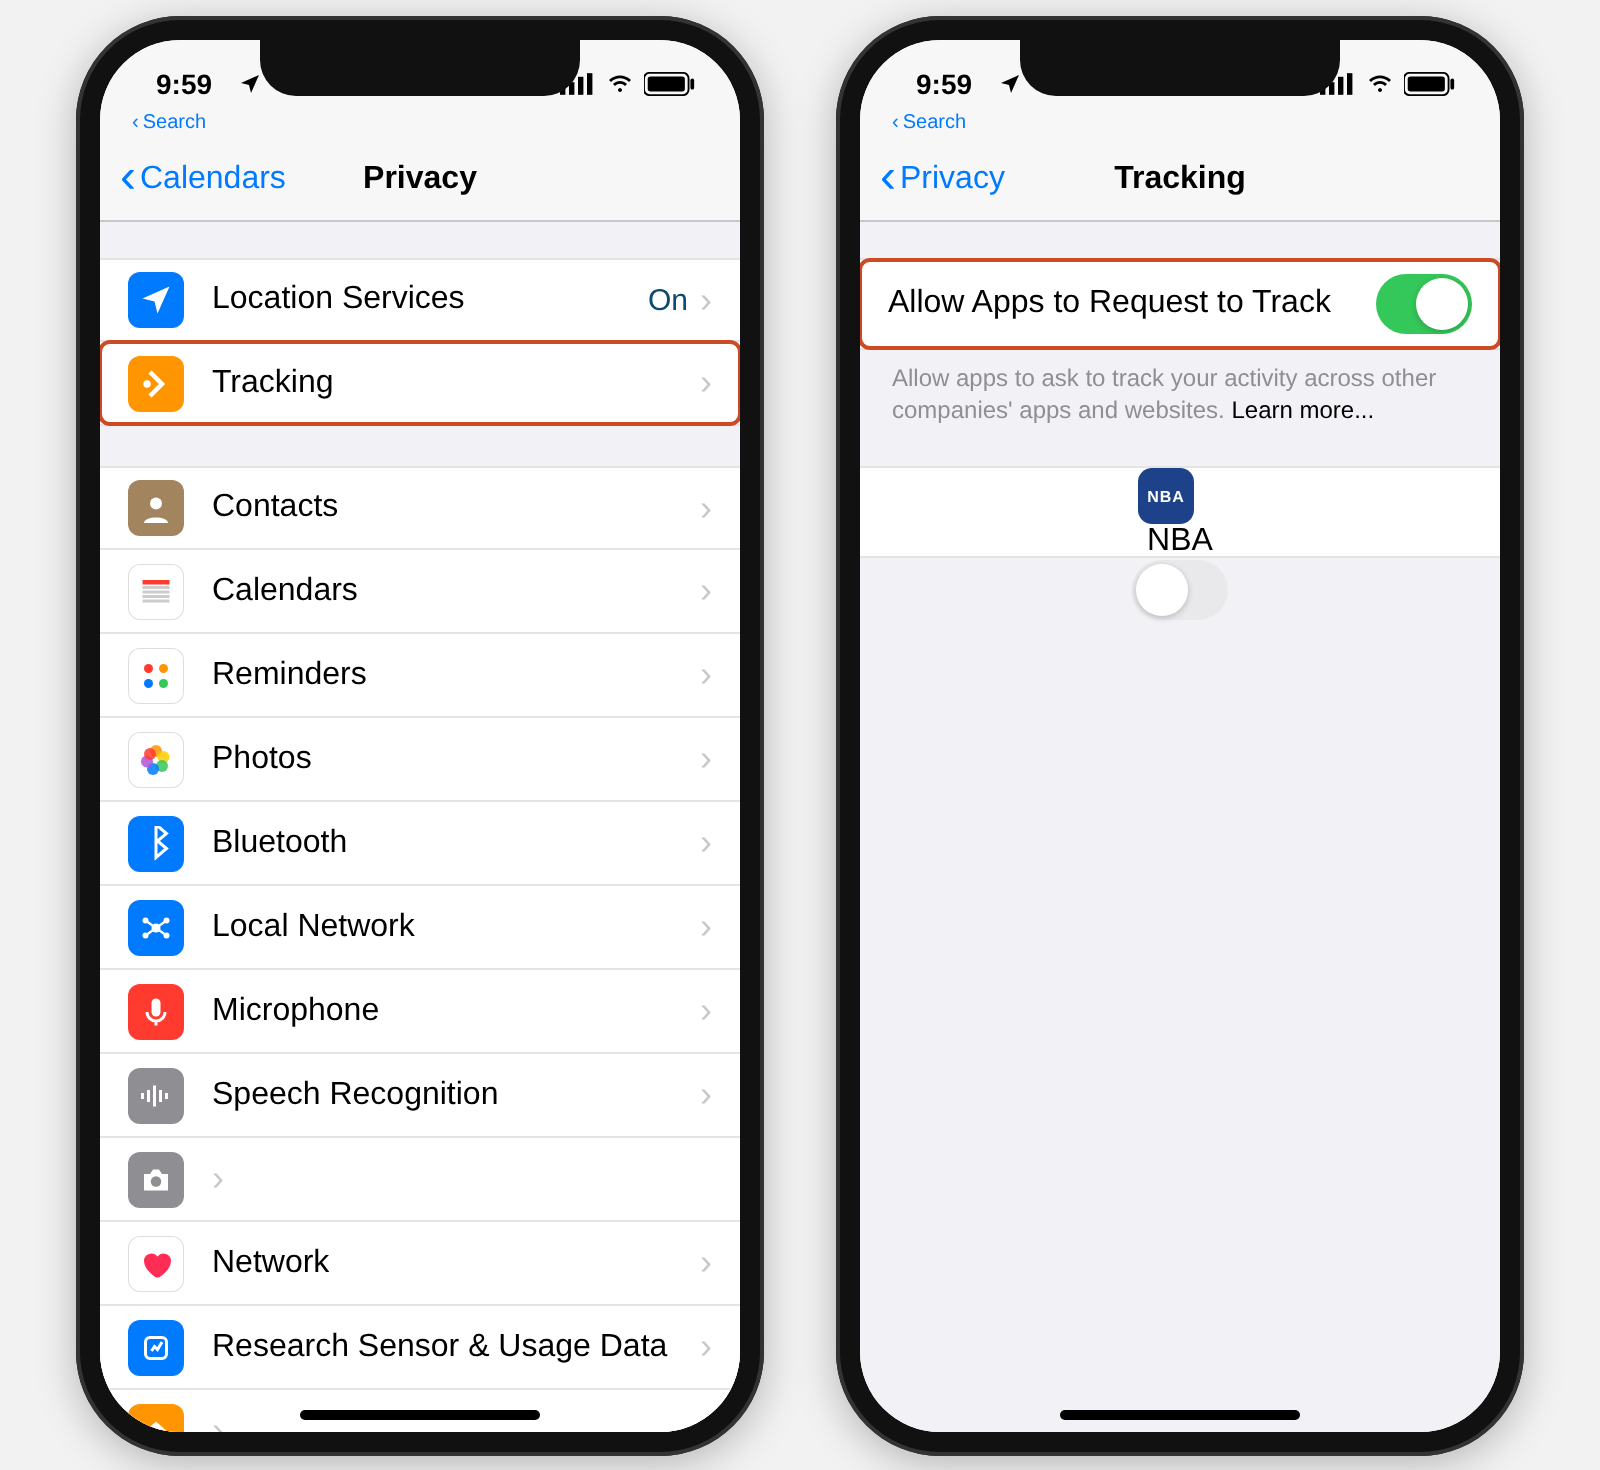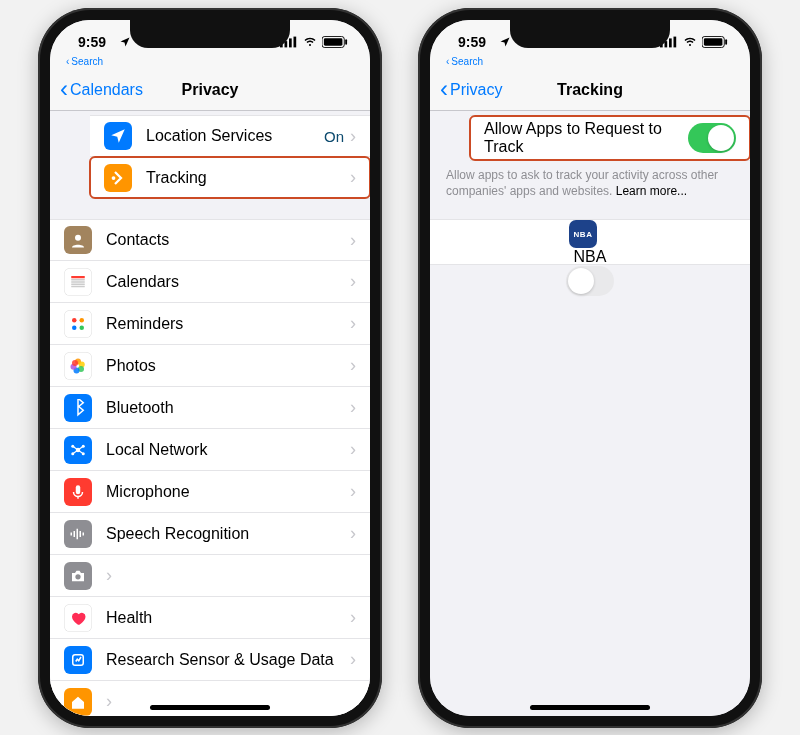--- a/index.html
+++ b/index.html
@@ -84,21 +84,21 @@
     font-size: 16px;
     gap: 2px;
   }
   .nav-title { font-size: 16px; font-weight: 600; }
   .content {
     flex: 1;
     overflow: hidden;
     background: #f2f2f6;
   }
   .section { margin-top: 20px; }
-  .section.first { margin-top: 4px; padding-left: 40px; }
+  .section.first { margin-top: 18px; }
   .row {
     background: #fff;
     display: flex;
     align-items: center;
     height: 42px;
     padding: 0 14px;
     font-size: 16px;
     border-bottom: 0.5px solid #e4e4e7;
     position: relative;
   }
@@ -326,21 +326,21 @@
               </svg>
             </div>
             <span class="chevron">›</span>
           </div>
           <div class="row">
             <div class="icon" style="background:#ffffff;box-shadow:inset 0 0 0 0.5px #ddd;">
               <svg viewBox="0 0 24 24" width="18" height="18">
                 <path d="M12 21s-8-5-8-11a5 5 0 019-3 5 5 0 019 3c0 6-8 11-8 11z" fill="#ff2d55"></path>
               </svg>
             </div>
-            <span class="label">Health</span>
+            <span class="label">Network</span>
             <span class="chevron">›</span>
           </div>
           <div class="row">
             <div class="icon" style="background:#007aff;">
               <svg viewBox="0 0 24 24" width="18" height="18">
                 <rect x="5" y="5" width="14" height="14" rx="3" fill="none" stroke="#fff" stroke-width="2"></rect>
                 <path d="M9 14l2-3 2 2 3-5" stroke="#fff" stroke-width="2" fill="none"></path>
               </svg>
             </div>
             <span class="label">Research Sensor &amp; Usage Data</span>

